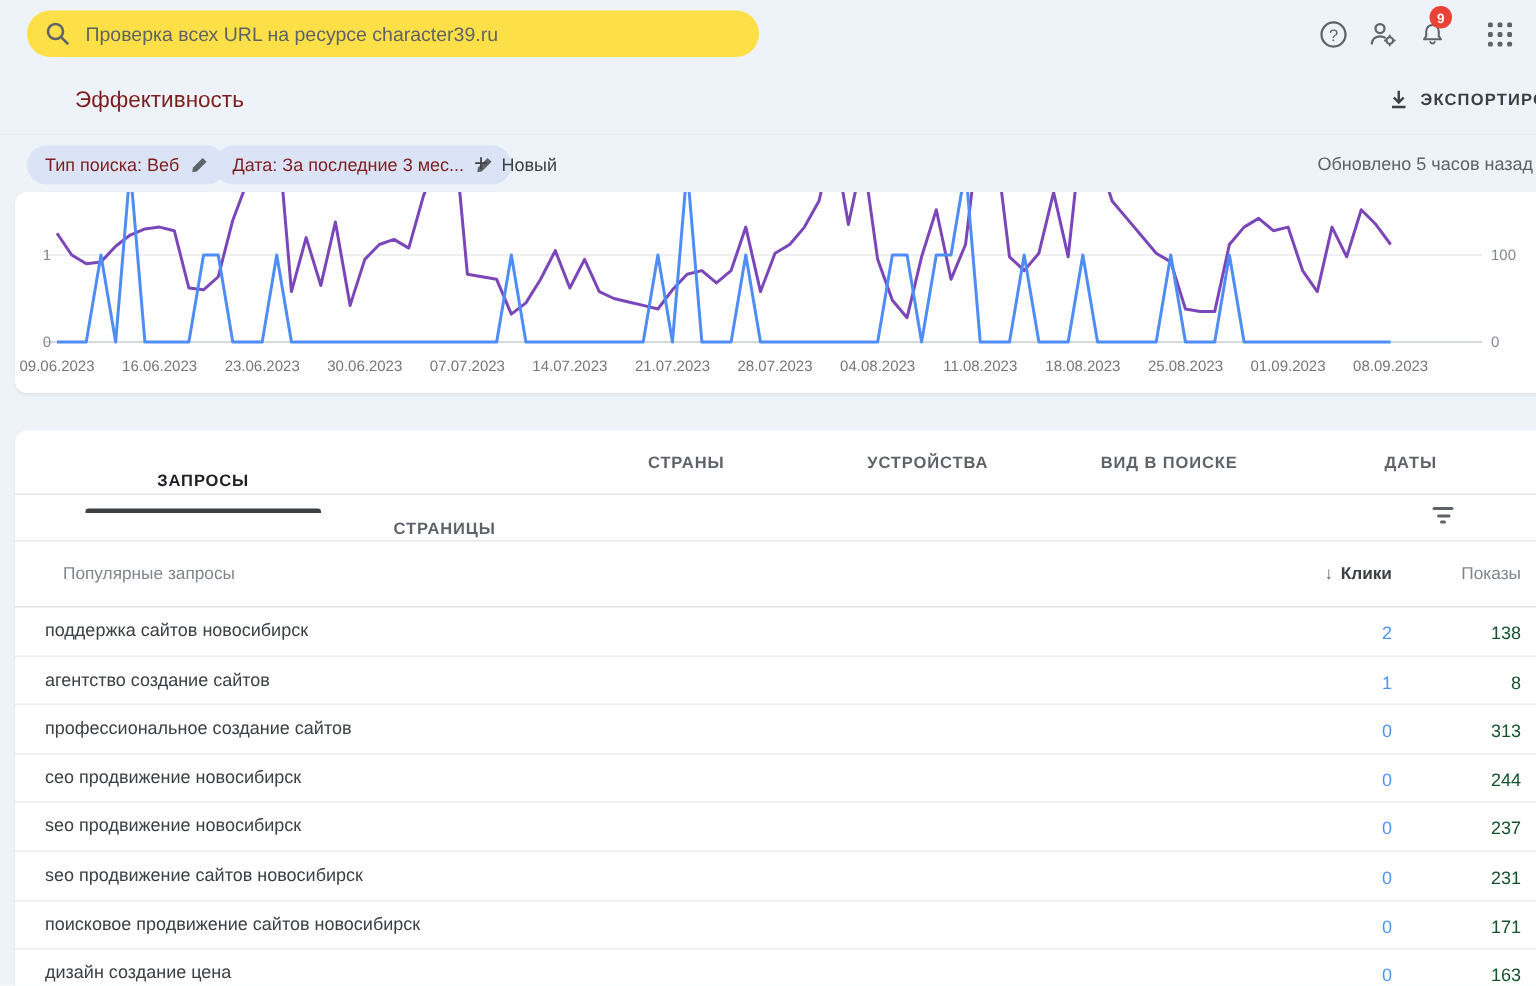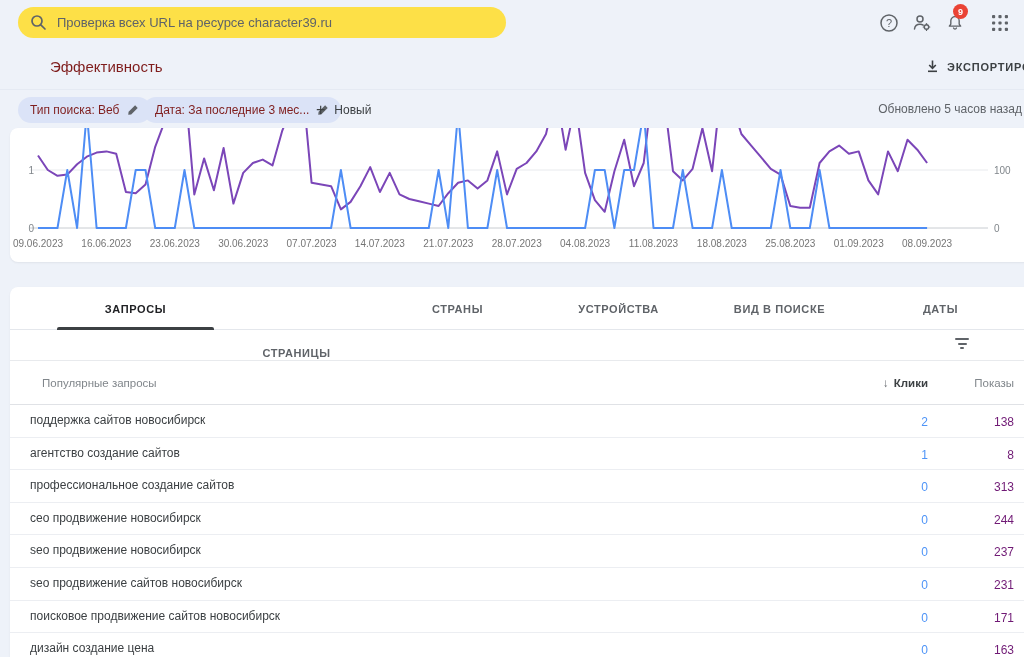--- a/index.html
+++ b/index.html
@@ -68,21 +68,21 @@
   .thead { position: absolute; left: 0; top: 74px; width: 100%; height: 44px;
     border-bottom: 1px solid #e0e2e6; font-size: 11.5px; }
   .thead .q-h { position: absolute; left: 20px; top: 16px; color: #80868b; margin-left: 12px; }
   .thead .c-h { position: absolute; right: 106px; top: 16px; color: #3c4043; font-weight: bold; cursor: pointer; }
   .thead .c-h .arr { font-weight: normal; color: #5f6368; margin-right: 5px; }
   .thead .i-h { position: absolute; right: 20px; top: 16px; color: #80868b; cursor: pointer; }
   .rows { position: absolute; left: 0; top: 118px; width: 100%; }
   .trow { position: relative; height: 32.6px; border-bottom: 1px solid #eceef2; cursor: pointer; }
   .trow .q { position: absolute; left: 20px; top: 8px; font-size: 12px; color: #3c4043; }
   .trow .c { position: absolute; right: 106px; top: 10px; font-size: 12px; color: #4e94f7; }
-  .trow .i { position: absolute; right: 20px; top: 10px; font-size: 12px; color: #701a75; }
+  .trow .i { position: absolute; right: 20px; top: 10px; font-size: 12px; color: #14532d; }
 </style>
 </head>
 <body>
 <div id="app">
 
   <div class="topbar">
     <div class="search-pill">
       <svg width="17" height="17" viewBox="0 0 17 17">
         <circle cx="7" cy="7" r="5" fill="none" stroke="#5f6368" stroke-width="1.7"></circle>
         <line x1="10.8" y1="10.8" x2="15" y2="15" stroke="#5f6368" stroke-width="1.7" stroke-linecap="round"></line>
@@ -186,21 +186,21 @@
         <text x="780.3" y="119" text-anchor="middle" font-size="10" fill="#757575" font-family="Liberation Sans, sans-serif">25.08.2023</text>
         <text x="848.7" y="119" text-anchor="middle" font-size="10" fill="#757575" font-family="Liberation Sans, sans-serif">01.09.2023</text>
         <text x="917.1" y="119" text-anchor="middle" font-size="10" fill="#757575" font-family="Liberation Sans, sans-serif">08.09.2023</text>
         <polyline points="28.0,27.5 37.8,42.0 47.5,47.8 57.3,46.6 67.1,36.2 76.8,28.7 86.6,24.6 96.4,23.4 106.2,25.8 115.9,64.0 125.7,65.2 135.5,56.5 145.2,18.8 155.0,-7.3 164.8,-50.8 174.5,-47.9 184.3,66.4 194.1,30.4 203.9,62.3 213.6,20.0 223.4,75.6 233.2,44.9 242.9,35.0 252.7,31.6 262.5,37.4 272.3,2.6 282.0,-21.8 291.8,-50.8 301.6,54.8 311.3,56.5 321.1,58.2 330.9,81.4 340.6,73.9 350.4,58.2 360.2,39.1 369.9,64.0 379.7,44.9 389.5,66.4 399.3,71.0 409.0,73.3 418.8,75.6 428.6,78.0 438.3,65.2 448.1,54.8 457.9,52.4 467.6,60.6 477.4,52.4 487.2,23.4 497.0,66.4 506.7,40.8 516.5,35.0 526.3,23.4 536.0,6.0 545.8,-36.3 555.6,21.7 565.4,-24.7 575.1,44.9 584.9,72.2 594.7,83.8 604.4,43.2 614.2,11.8 624.0,58.2 633.7,35.0 643.5,-47.9 653.3,-36.3 663.0,43.2 672.8,52.4 682.6,40.8 692.4,0.2 702.1,43.2 711.9,-47.9 721.7,-24.7 731.4,6.0 741.2,17.6 751.0,29.2 760.8,40.8 770.5,46.6 780.3,78.0 790.1,79.7 799.8,79.7 809.6,35.0 819.4,23.4 829.1,17.6 838.9,25.8 848.7,23.4 858.4,52.4 868.2,66.4 878.0,23.4 887.8,43.2 897.5,11.8 907.3,21.7 917.1,35.0" fill="none" stroke="#7b46b8" stroke-width="2" stroke-linejoin="round"></polyline>
         <polyline points="28.0,100.0 37.8,100.0 47.5,100.0 57.3,42.0 67.1,100.0 76.8,-16.0 86.6,100.0 96.4,100.0 106.2,100.0 115.9,100.0 125.7,42.0 135.5,42.0 145.2,100.0 155.0,100.0 164.8,100.0 174.5,42.0 184.3,100.0 194.1,100.0 203.9,100.0 213.6,100.0 223.4,100.0 233.2,100.0 242.9,100.0 252.7,100.0 262.5,100.0 272.3,100.0 282.0,100.0 291.8,100.0 301.6,100.0 311.3,100.0 321.1,100.0 330.9,42.0 340.6,100.0 350.4,100.0 360.2,100.0 369.9,100.0 379.7,100.0 389.5,100.0 399.3,100.0 409.0,100.0 418.8,100.0 428.6,42.0 438.3,100.0 448.1,-16.0 457.9,100.0 467.6,100.0 477.4,100.0 487.2,42.0 497.0,100.0 506.7,100.0 516.5,100.0 526.3,100.0 536.0,100.0 545.8,100.0 555.6,100.0 565.4,100.0 575.1,100.0 584.9,42.0 594.7,42.0 604.4,100.0 614.2,42.0 624.0,42.0 633.7,-16.0 643.5,100.0 653.3,100.0 663.0,100.0 672.8,42.0 682.6,100.0 692.4,100.0 702.1,100.0 711.9,42.0 721.7,100.0 731.4,100.0 741.2,100.0 751.0,100.0 760.8,100.0 770.5,42.0 780.3,100.0 790.1,100.0 799.8,100.0 809.6,42.0 819.4,100.0 829.1,100.0 838.9,100.0 848.7,100.0 858.4,100.0 868.2,100.0 878.0,100.0 887.8,100.0 897.5,100.0 907.3,100.0 917.1,100.0" fill="none" stroke="#4e8df5" stroke-width="2" stroke-linejoin="round"></polyline>
       </svg>
   </div>
 
   <div class="table-card">
     <div class="tabs" id="tabs">
-        <div class="tab active" style="left: 45px;">ЗАПРОСЫ</div>
+        <div class="tab active" style="left: 45px; margin-top: 12px;">ЗАПРОСЫ</div>
         <div class="tab" style="left: 206px; margin-top: 44px;">СТРАНИЦЫ</div>
         <div class="tab" style="left: 367px;">СТРАНЫ</div>
         <div class="tab" style="left: 528px;">УСТРОЙСТВА</div>
         <div class="tab" style="left: 689px;">ВИД В ПОИСКЕ</div>
         <div class="tab" style="left: 850px;">ДАТЫ</div>
       </div>
     <div class="toolbar">
       <div class="filter-icon">
           <i></i>
           <i></i>

